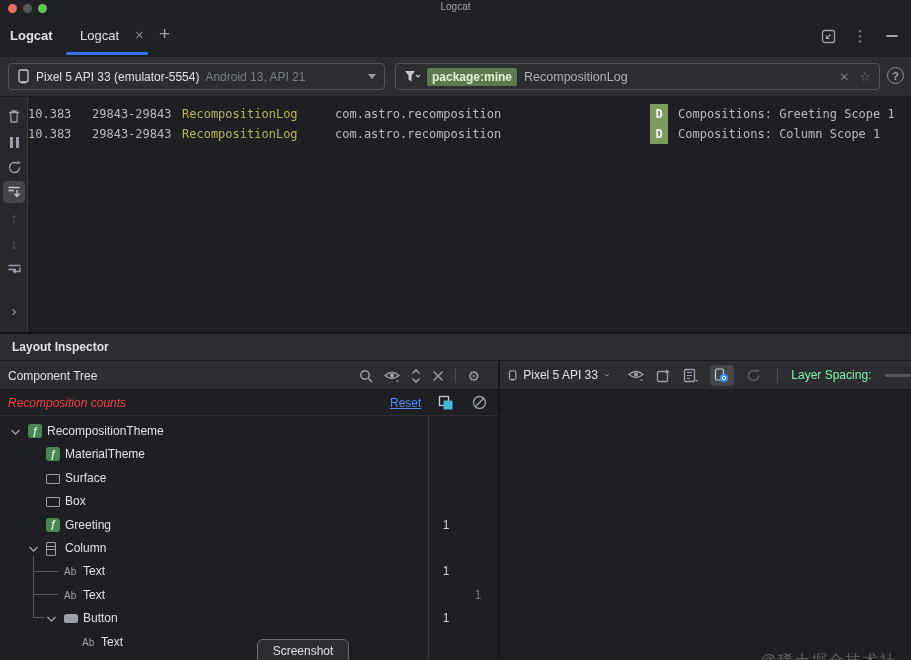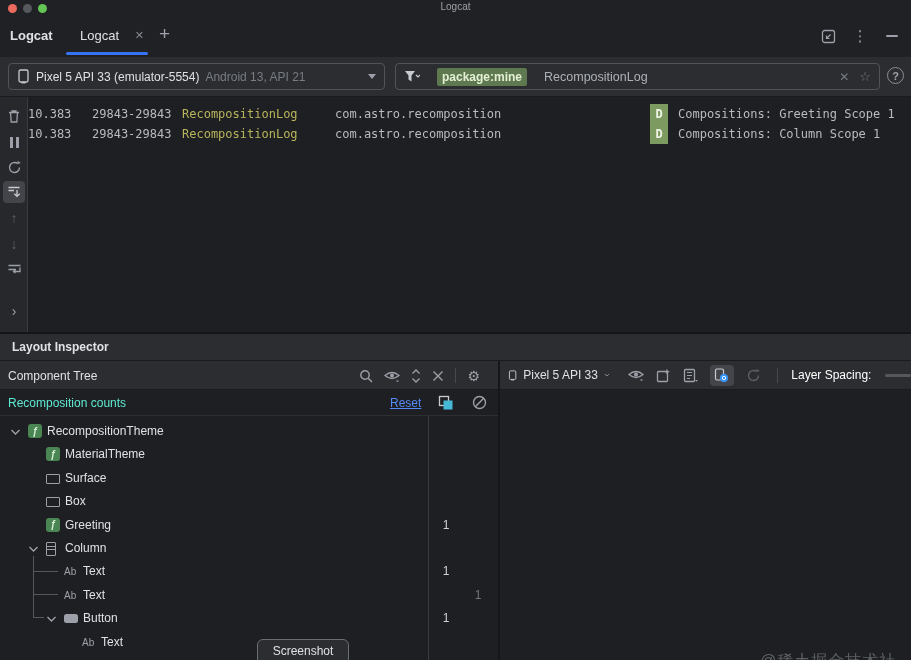--- a/index.html
+++ b/index.html
@@ -29,21 +29,21 @@
   .minus-glyph { width:12px; height:2px; background:#9da0a8; border-radius:1px; }
 
   
   .toolbar { position:absolute; left:0; top:57px; width:911px; height:40px; background:#2b2d30; border-bottom:1px solid #1a1b1d; }
   .combo { position:absolute; left:8px; top:6px; width:377px; height:27px; border:1px solid #50535a; border-radius:4px;
     display:flex; align-items:center; padding:0 8px; gap:6px; }
   .combo .dev-name { font-size:12px; color:#dfe1e5; white-space:nowrap; }
   .combo .dev-detail { font-size:12px; color:#787c83; white-space:nowrap; }
   .combo .arrow { margin-left:auto; width:0; height:0; border-left:4px solid transparent; border-right:4px solid transparent; border-top:5px solid #9da0a8; }
   .search { position:absolute; left:395px; top:6px; width:485px; height:27px; border:1px solid #50535a; border-radius:4px;
-    display:flex; align-items:center; padding:0 8px; gap:17px; }
+    display:flex; align-items:center; padding:0 8px; gap:7px; }
   .chip { background:#5e7850; color:#e3f0d4; font-size:12px; font-weight:bold; padding:2px 5px; border-radius:2px; white-space:nowrap; }
   .query { font-size:12.5px; color:#aeb2b8; white-space:nowrap; }
   .search-right { margin-left:auto; display:flex; gap:10px; align-items:center; }
   .xglyph { font-size:12px; color:#787c83; }
   .star { font-size:13px; color:#787c83; }
   .help { position:absolute; left:887px; top:10px; width:17px; height:17px; border:1.5px solid #8a8e95; border-radius:50%;
     color:#9da0a8; font-size:11px; font-weight:bold; display:flex; align-items:center; justify-content:center; }
 
   
   .log-strip { position:absolute; left:0; top:97px; width:28px; height:235px; background:#26282c; border-right:1px solid #393b40; }
@@ -69,21 +69,21 @@
     border-top:2px solid #141517; border-bottom:1px solid #1a1b1d; display:flex; align-items:center; }
   .insp-title { font-size:12px; font-weight:bold; color:#dfe1e5; margin-left:12px; }
 
   .tree-header { position:absolute; left:0; top:361px; width:499px; height:29px; background:#2b2d30; border-bottom:1px solid #1a1b1d; }
   .tree-header .ph-label { position:absolute; left:8px; top:8px; font-size:12px; color:#dfe1e5; }
   .th-icons { position:absolute; right:8px; top:0; height:29px; display:flex; align-items:center; gap:11px; color:#9da0a8; }
   .th-sep { width:1px; height:15px; background:#46484d; }
   .gear-glyph { font-size:14px; color:#9da0a8; }
 
   .counts-bar { position:absolute; left:0; top:390px; width:499px; height:26px; background:#1e1f22; border-bottom:1px solid #2d2f33; }
-  .cb-label { position:absolute; left:8px; top:6px; font-size:12px; color:#5eead4; }
+  .cb-label { position:absolute; left:8px; top:6px; font-size:12px; color:#ef4444;font-style:italic; }
   .cb-reset { position:absolute; left:390px; top:6px; font-size:12px; color:#548af7; text-decoration:underline; }
   .cb-layers { position:absolute; left:438px; top:5px; }
   .cb-cancel { position:absolute; left:472px; top:5px; }
 
   .tree-body { position:absolute; left:0; top:416px; width:499px; height:244px; background:#1e1f22; font-size:12px; }
   .counts-divider { position:absolute; left:428px; top:0; width:1px; height:244px; background:#393b40; }
   .trow { position:absolute; left:0; width:499px; height:23px; }
   .trow .lbl { position:absolute; top:4px; color:#dfe1e5; }
   .chev { position:absolute; top:8px; }
   .ti { position:absolute; top:4px; }
@@ -99,21 +99,21 @@
   .guide { position:absolute; background:#55585e; }
 
   .panel-divider { position:absolute; left:498px; top:361px; width:2px; height:299px; background:#151618; }
 
   .rp-header { position:absolute; left:500px; top:361px; width:411px; height:29px; background:#2b2d30; border-bottom:1px solid #1a1b1d;
     display:flex; align-items:center; gap:6px; padding-left:8px; }
   .rp-dev { font-size:12px; color:#dfe1e5; white-space:nowrap; }
   .rp-icons { display:flex; align-items:center; gap:12px; margin-left:12px; color:#9da0a8; }
   .rp-live { background:#43454a; border-radius:4px; width:24px; height:21px; display:flex; align-items:center; justify-content:center; }
   .rp-sep { width:1px; height:15px; background:#46484d; margin-left:10px; }
-  .layer-label { font-size:12px; color:#ffffff; margin-left:8px; white-space:nowrap; }
+  .layer-label { font-size:12px; color:#86efac; margin-left:8px; white-space:nowrap; }
   .slider-track { width:36px; height:3px; background:#55585c; border-radius:2px; margin-left:8px; }
   .rp-body { position:absolute; left:500px; top:390px; width:411px; height:270px; background:#1e1f22; }
 
   .watermark { position:absolute; left:760px; top:615px; font-size:16px; color:rgba(158,162,168,0.5); letter-spacing:1px;margin-top:36px; }
 
   .tooltip { position:absolute; left:257px; top:639px; width:92px; height:26px; background:#2b2d30;
     border:1px solid #6b6e72; border-radius:6px; font-size:12px; color:#dfe1e5;
     display:flex; align-items:flex-start; justify-content:center; padding-top:4px; }
 
   svg { display:block; }

